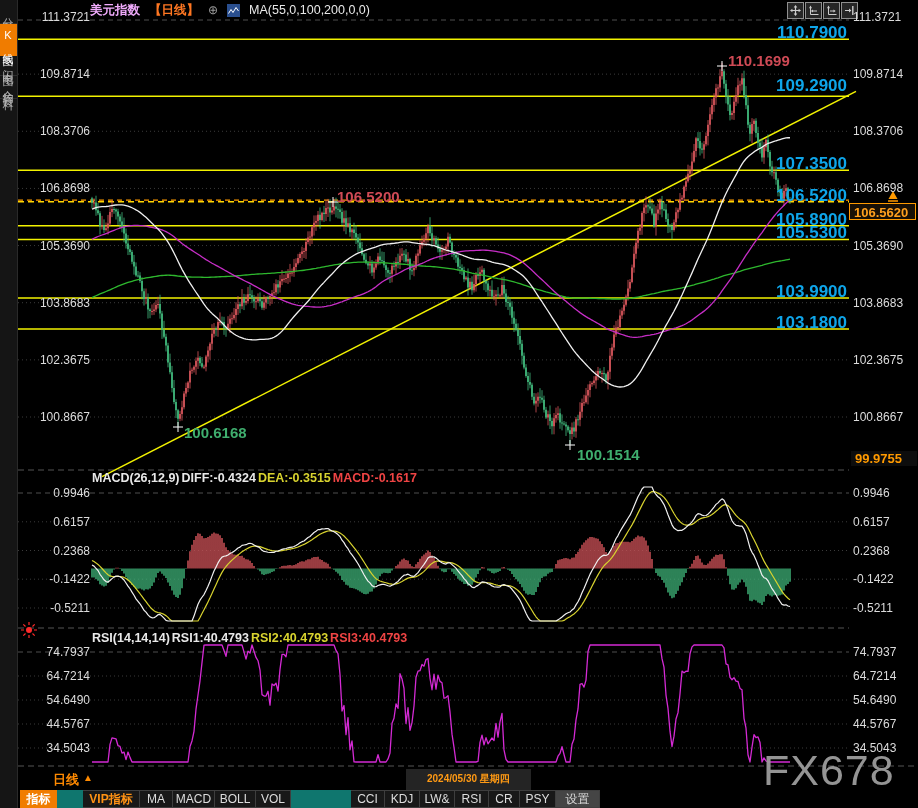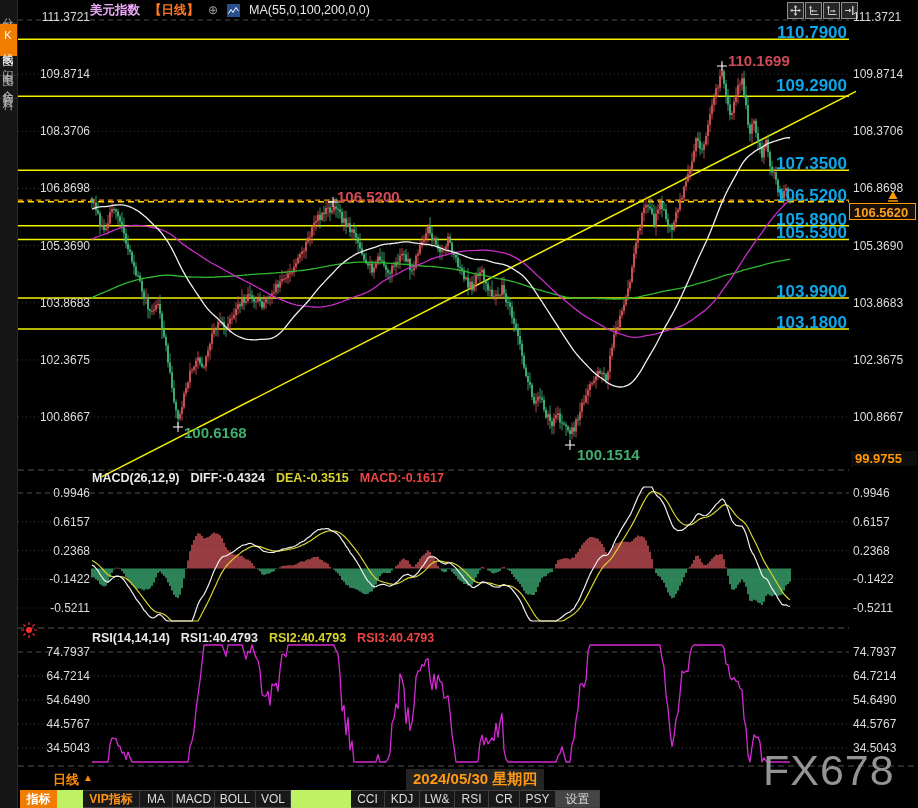--- a/index.html
+++ b/index.html
@@ -28,34 +28,34 @@
   .anno{position:absolute;font-size:15px;font-weight:bold;white-space:nowrap;}
   .anno.red{color:#cf4a55;}
   .anno.green{color:#3fae6e;}
   #anno-high{left:728px;top:52px;}
   #anno-mid{left:337px;top:188px;}
   #anno-low1{left:184px;top:424px;}
   #anno-low2{left:577px;top:446px;}
   #price-box{position:absolute;left:849px;top:203px;width:67px;height:17px;border:1px solid #ff9a00;background:#181006;color:#ffa01e;font-size:13px;font-weight:bold;line-height:17px;padding-left:4px;box-sizing:border-box;}
   #low-tag{position:absolute;left:851px;top:451px;width:66px;height:15px;background:#0d0d0d;color:#ff9a00;font-size:13px;font-weight:bold;line-height:15px;padding-left:4px;box-sizing:border-box;}
   
-  .p-hdr{position:absolute;left:92px;display:flex;gap:11px;font-size:12.5px;font-weight:600;white-space:nowrap;}
+  .p-hdr{position:absolute;left:92px;display:flex;gap:2px;font-size:12.5px;font-weight:600;white-space:nowrap;}
   #macd-hdr{top:471px;}
   #rsi-hdr{top:631px;}
   .p-hdr .w{color:#e8e8e8;}
   .p-hdr .y{color:#d8d32f;}
   .p-hdr .m{color:#ef4444;}
   #burst{position:absolute;left:20px;top:621px;width:18px;height:18px;}
   
   #timeline{position:absolute;left:18px;top:768px;width:900px;height:22px;background:#000;margin-left:19px;}
   #period-lbl{position:absolute;left:16px;top:3px;color:#ff8a00;font-weight:bold;font-size:13px;}
   #period-arrow{position:absolute;left:46px;top:4px;color:#ff8a00;font-size:10px;}
-  #sel-date{position:absolute;left:369px;top:1px;height:22px;line-height:19px;background:#242424;color:#ff9a14;font-weight:bold;font-size:15px;padding:0 7px;}
-  
-  #toolbar{position:absolute;left:20px;top:790px;height:18px;display:flex;background:#bef264;}
+  #sel-date{position:absolute;left:369px;top:1px;height:22px;line-height:19px;background:#242424;color:#ff9a14;font-weight:bold;font-size:10px;padding:0 21px;}
+  
+  #toolbar{position:absolute;left:20px;top:790px;height:18px;display:flex;background:#0f766e;}
   .tab{height:18px;line-height:17px;text-align:center;font-size:12px;color:#ddd;background:#181818;border:1px solid #3e3e3e;border-left:none;box-sizing:border-box;cursor:pointer;overflow:hidden;}
   .tab.first{border-left:1px solid #3e3e3e;}
   .tab.active{background:#f07c00;color:#fff;font-weight:bold;border-color:#f07c00;}
   .tab.vip{color:#ff9214;font-weight:bold;}
   .tab.last{background:#454545;}
   #watermark{position:absolute;left:763px;top:746px;font-size:43px;color:#9c9c9c;letter-spacing:1px;opacity:.95;}
 </style>
 </head>
 <body>
 

